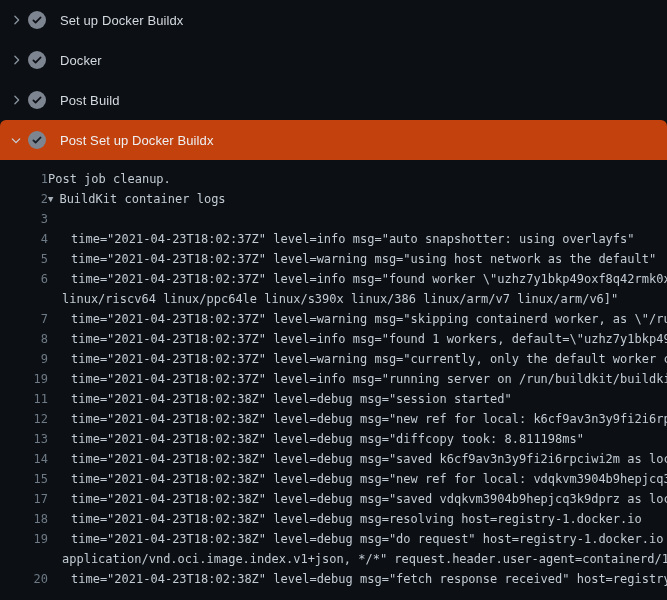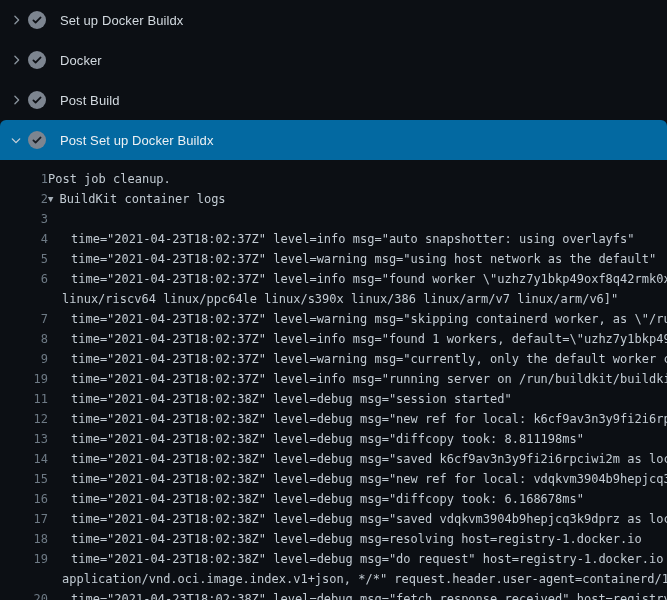--- a/index.html
+++ b/index.html
@@ -7,21 +7,21 @@
     width:667px;height:600px;overflow:hidden;
     background:#0c0f14;
     font-family:"Liberation Sans",sans-serif;
     -webkit-font-smoothing:antialiased;
   }
   .steps{width:667px;}
   .step-row{
     height:40px;display:flex;align-items:center;
     padding-left:9px;cursor:pointer;box-sizing:border-box;
   }
-  .step-row.expanded{background:#0369a1;border-radius:6px 6px 0 0;}
+  .step-row.expanded{background:#c2410c;border-radius:6px 6px 0 0;}
   .chev{width:14px;height:14px;flex:none;margin-right:5px;display:flex;align-items:center;justify-content:center;}
   .chev svg{width:14px;height:14px;}
   .check{width:18px;height:18px;flex:none;margin-right:14px;display:flex;}
   .check svg{width:18px;height:18px;}
   .step-label{font-size:13px;color:#d3dae0;letter-spacing:.1px;}
   .step-row.expanded .step-label{color:#eef1f4;}
   .console{
     padding-top:9px;
     font-family:"DejaVu Sans Mono","Liberation Mono",monospace;
     font-size:12px;line-height:20px;color:#c2cbd3;
@@ -109,19 +109,18 @@
     <div class="log-row wrap"><a class="lnum"></a><span class="ltext">linux/riscv64 linux/ppc64le linux/s390x linux/386 linux/arm/v7 linux/arm/v6]"</span></div>
     <div class="log-row indent"><a class="lnum">7</a><span class="ltext">time="2021-04-23T18:02:37Z" level=warning msg="skipping containerd worker, as \"/run/containerd/containerd.sock\" does not exist"</span></div>
     <div class="log-row indent"><a class="lnum">8</a><span class="ltext">time="2021-04-23T18:02:37Z" level=info msg="found 1 workers, default=\"uzhz7y1bkp49oxf8q42rmk0xjd\""</span></div>
     <div class="log-row indent"><a class="lnum">9</a><span class="ltext">time="2021-04-23T18:02:37Z" level=warning msg="currently, only the default worker can be used."</span></div>
     <div class="log-row indent"><a class="lnum">19</a><span class="ltext">time="2021-04-23T18:02:37Z" level=info msg="running server on /run/buildkit/buildkitd.sock"</span></div>
     <div class="log-row indent"><a class="lnum">11</a><span class="ltext">time="2021-04-23T18:02:38Z" level=debug msg="session started"</span></div>
     <div class="log-row indent"><a class="lnum">12</a><span class="ltext">time="2021-04-23T18:02:38Z" level=debug msg="new ref for local: k6cf9av3n3y9fi2i6rpciwi2m"</span></div>
     <div class="log-row indent"><a class="lnum">13</a><span class="ltext">time="2021-04-23T18:02:38Z" level=debug msg="diffcopy took: 8.811198ms"</span></div>
     <div class="log-row indent"><a class="lnum">14</a><span class="ltext">time="2021-04-23T18:02:38Z" level=debug msg="saved k6cf9av3n3y9fi2i6rpciwi2m as local.dockerfile"</span></div>
     <div class="log-row indent"><a class="lnum">15</a><span class="ltext">time="2021-04-23T18:02:38Z" level=debug msg="new ref for local: vdqkvm3904b9hepjcq3k9dprz"</span></div>
-    <div class="log-row indent"><a class="lnum">16</a><span class="ltext">time="2021-04-23T18:02:38Z" level=debug msg="diffcopy took: 6.168678ms"</span></div>
     <div class="log-row indent"><a class="lnum">17</a><span class="ltext">time="2021-04-23T18:02:38Z" level=debug msg="saved vdqkvm3904b9hepjcq3k9dprz as local.context"</span></div>
     <div class="log-row indent"><a class="lnum">18</a><span class="ltext">time="2021-04-23T18:02:38Z" level=debug msg=resolving host=registry-1.docker.io</span></div>
     <div class="log-row indent"><a class="lnum">19</a><span class="ltext">time="2021-04-23T18:02:38Z" level=debug msg="do request" host=registry-1.docker.io request.header.accept="application/vnd.docker.distribution.manifest.v2+json,</span></div>
     <div class="log-row wrap"><a class="lnum"></a><span class="ltext">application/vnd.oci.image.index.v1+json, */*" request.header.user-agent=containerd/1.4.0+unknown request.method=HEAD</span></div>
     <div class="log-row indent"><a class="lnum">20</a><span class="ltext">time="2021-04-23T18:02:38Z" level=debug msg="fetch response received" host=registry-1.docker.io</span></div>
   </div>
 
 </body></html>

